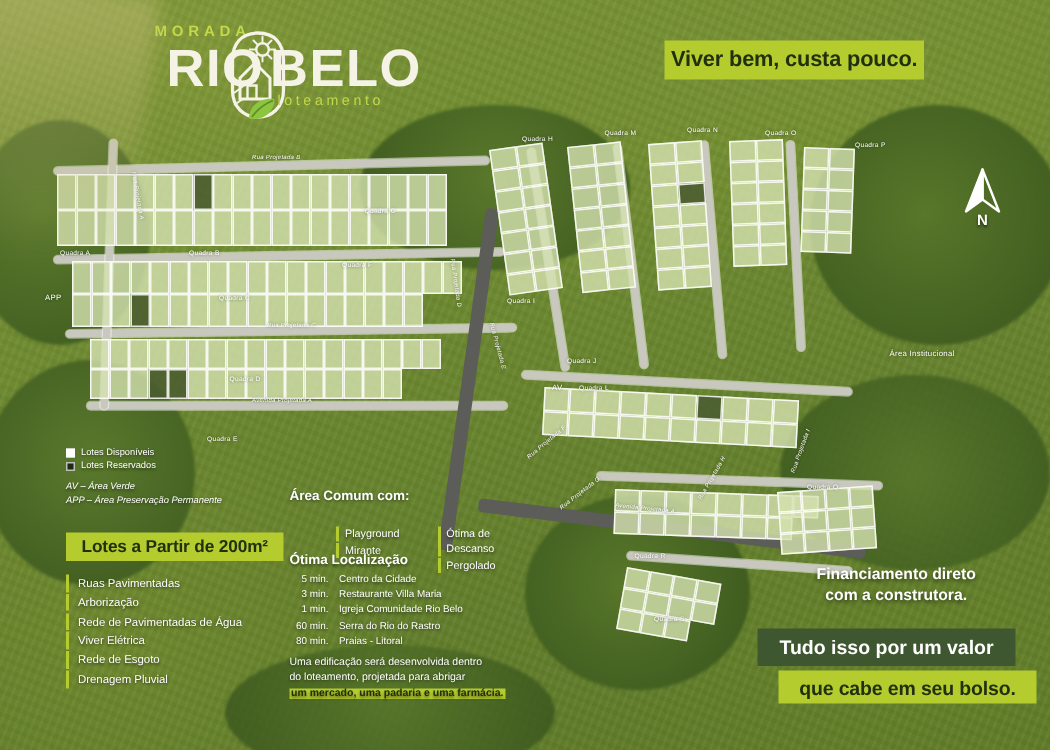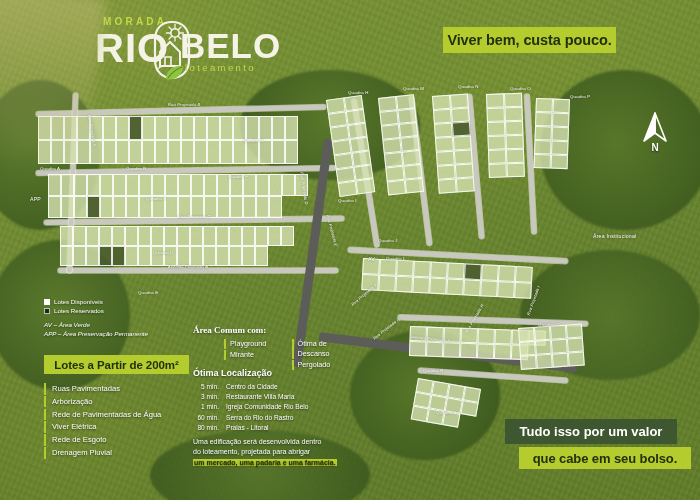--- a/index.html
+++ b/index.html
@@ -76,22 +76,22 @@
   .maplabel.street { font-style: italic; font-size: 4px; }
   .maplabel.big { font-size: 5.2px; }
 
   
   #logo { position: absolute; left: 95px; top: 14px; width: 175px; height: 62px; }
   #logo .morada {
     position: absolute; left: 8px; top: 2px;
     color: #c3d84b; font-size: 10px; font-weight: bold; letter-spacing: 3.2px;
   }
   #logo .rio {
-    position: absolute; left: 0; top: 14px;
-    color: #f4f3e6; font-size: 40px; font-weight: bold; letter-spacing: 1px; line-height: 1;
+    position: absolute; left: 16px; top: 14px;
+    color: #f4f3e6; font-size: 35px; font-weight: bold; letter-spacing: 1px; line-height: 1;
   }
   #logo .belo {
     position: absolute; left: 85px; top: 14px;
     color: #f4f3e6; font-size: 35px; font-weight: bold; letter-spacing: 1px; line-height: 1;
   }
   #logo .lote {
     position: absolute; left: 90px; top: 48px;
     color: #c3d84b; font-size: 9.5px; letter-spacing: 2.4px;
   }
   #logo .mark { position: absolute; left: 57px; top: 6px; width: 40px; height: 60px; }
@@ -129,21 +129,21 @@
   #infra { position: absolute; left: 44px; top: 383px; width: 170px; color: #fff; }
   #infra h3 { font-size: 11px; font-weight: bold; margin-bottom: 5px; text-shadow: 0 1px 2px rgba(0,0,0,.5); }
   .infra-item {
     font-size: 7.6px; line-height: 11.6px; padding-left: 6px;
     border-left: 2px solid #b4cc2e; margin-bottom: 1.2px;
     text-shadow: 0 1px 2px rgba(0,0,0,.55);
   }
 
   
   #common { position: absolute; left: 193px; top: 325px; width: 165px; color: #fff; }
-  #common h3 { font-size: 9px; font-weight: bold; margin-bottom: 4px; text-shadow: 0 1px 2px rgba(0,0,0,.5); font-family: Liberation Serif, serif; }
+  #common h3 { font-size: 9px; font-weight: bold; margin-bottom: 16px; text-shadow: 0 1px 2px rgba(0,0,0,.5); }
   .two-col { display: flex; gap: 8px; padding-left: 31px; }
   .two-col .col { display: flex; flex-direction: column; gap: 1px; }
   .amen {
     font-size: 7.2px; line-height: 10px; padding-left: 4px;
     border-left: 2px solid #b4cc2e; text-shadow: 0 1px 2px rgba(0,0,0,.55);
   }
 
   #loc { position: absolute; left: 193px; top: 368px; width: 170px; color: #fff; }
   #loc h3 { font-size: 9px; font-weight: bold; margin-bottom: 4px; text-shadow: 0 1px 2px rgba(0,0,0,.5); }
   .loc-row { display: flex; font-size: 6.6px; line-height: 10.2px; text-shadow: 0 1px 2px rgba(0,0,0,.55); }
@@ -594,17 +594,21 @@
       <span>Praias - Litoral</span>
     </div>
   </div>
 
   <div id="note">
     <div>Uma edificação será desenvolvida dentro</div>
     <div>do loteamento, projetada para abrigar</div>
     <span class="hl">um mercado, uma padaria e uma farmácia.</span>
   </div>
 
+  <div id="finance">
+    <div>Financiamento direto</div>
+    <div>com a construtora.</div>
+  </div>
 
   <div id="valor-dark" class="chip-dark">Tudo isso por um valor</div>
   <div id="valor-lime" class="chip-lime">que cabe em seu bolso.</div>
 
 </div>
 
 </body></html>

